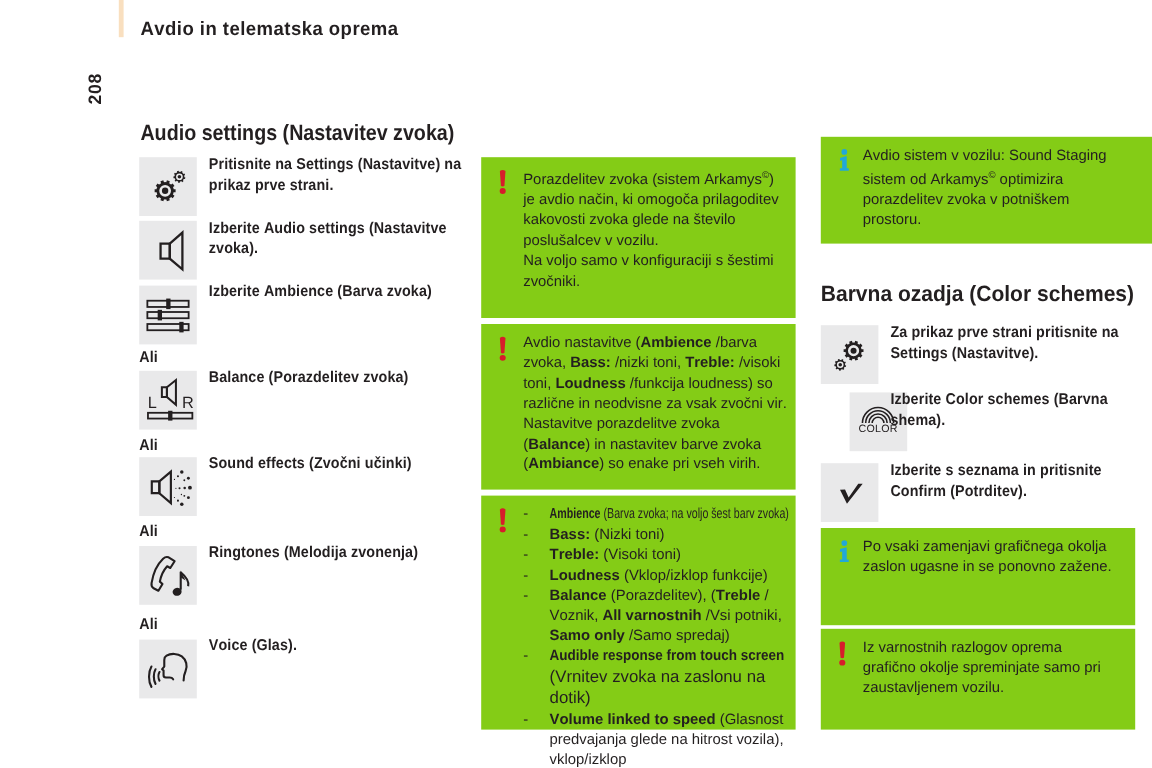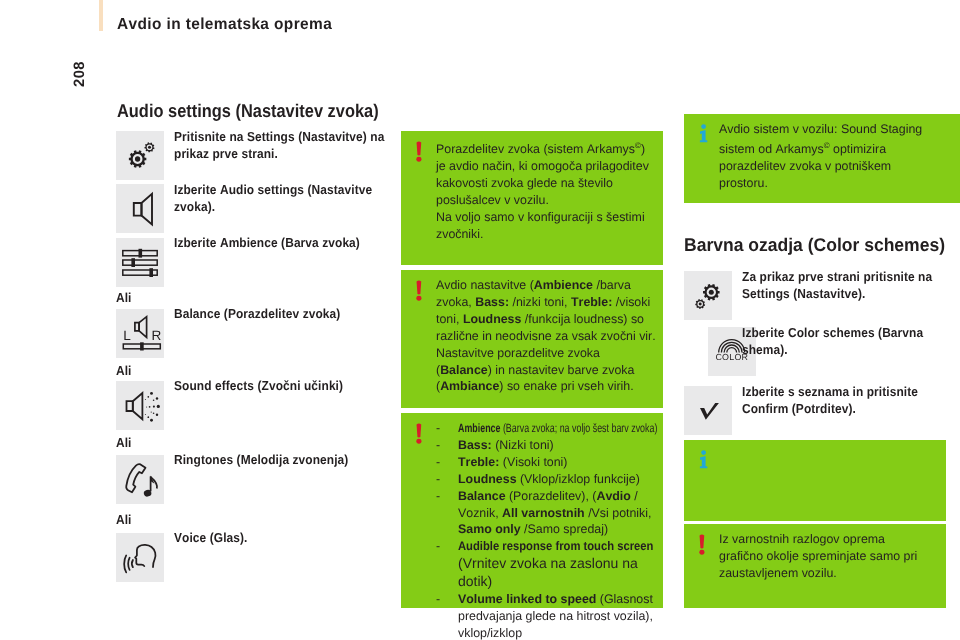--- a/index.html
+++ b/index.html
@@ -177,21 +177,21 @@
           <g fill="#d71d2b">
             <path d="M0.55 1.6 Q2.9 -0.4 5.25 1.6 L4.35 14.1 Q2.9 14.9 1.45 14.1 Z"></path>
             <ellipse cx="2.9" cy="18.2" rx="2.55" ry="2.45"></ellipse>
           </g>
         </svg></span>
     <div class="lst" id="mid3list" style="width:218px;">
         <div class="li"><span class="dash">-</span><span class="cond"><i><b>Ambience</b> (Barva zvoka; na voljo šest barv zvoka)</i></span></div>
         <div class="li"><span class="dash">-</span><b>Bass:</b> (Nizki toni)</div>
         <div class="li"><span class="dash">-</span><b>Treble:</b> (Visoki toni)</div>
         <div class="li"><span class="dash">-</span><b>Loudness</b> (Vklop/izklop funkcije)</div>
-        <div class="li"><span class="dash">-</span><b>Balance</b> (Porazdelitev), (<b>Avdio</b> / Voznik, <b>All varnostnih</b> /Vsi potniki, <b>Samo only</b> /Samo spredaj)</div>
+        <div class="li"><span class="dash">-</span><b>Balance</b> (Porazdelitev), (<b>Treble</b> / Voznik, <b>All varnostnih</b> /Vsi potniki, <b>Samo only</b> /Samo spredaj)</div>
         <div class="li"><span class="dash">-</span><span class="cond2"><b>Audible response from touch screen</b></span> <span class="sm">(Vrnitev zvoka na zaslonu na dotik)</span></div>
         <div class="li"><span class="dash">-</span><b>Volume linked to speed</b> (Glasnost predvajanja glede na hitrost vozila), vklop/izklop</div>
       </div>
   </div>
 
   <div class="note" style="left:641px;top:114px;width:308px;height:89px;padding-left:40px;">
     <span class="mark info"><svg width="10" height="20" viewBox="0 0 10 20">
           <g fill="#21a8d8">
             <circle cx="4.6" cy="2.6" r="2.4"></circle>
             <path d="M1.0 7.6 L5.6 6.3 L6.6 6.3 L6.6 16.2 L8.3 16.2 L8.3 18.3 L0.9 18.3 L0.9 16.2 L2.8 16.2 L2.8 9.5 L1.0 9.9 Z"></path>
@@ -229,20 +229,22 @@
     </div>
   <div class="steplabel" style="left:699px;top:383px;width:226px;">Izberite s seznama in pritisnite Confirm (Potrditev).</div>
 
   <div class="note" style="left:641px;top:440px;width:262px;height:81px;">
     <span class="mark info"><svg width="10" height="20" viewBox="0 0 10 20">
           <g fill="#21a8d8">
             <circle cx="4.6" cy="2.6" r="2.4"></circle>
             <path d="M1.0 7.6 L5.6 6.3 L6.6 6.3 L6.6 16.2 L8.3 16.2 L8.3 18.3 L0.9 18.3 L0.9 16.2 L2.8 16.2 L2.8 9.5 L1.0 9.9 Z"></path>
           </g>
         </svg></span>
+    <div class="nbody" style="width:226px;">Po vsaki zamenjavi grafičnega okolja
+zaslon ugasne in se ponovno zažene.</div>
   </div>
 
   <div class="note" style="left:641px;top:524px;width:262px;height:84px;">
     <span class="mark warn"><svg width="8" height="21" viewBox="0 0 8 21">
           <g fill="#d71d2b">
             <path d="M0.55 1.6 Q2.9 -0.4 5.25 1.6 L4.35 14.1 Q2.9 14.9 1.45 14.1 Z"></path>
             <ellipse cx="2.9" cy="18.2" rx="2.55" ry="2.45"></ellipse>
           </g>
         </svg></span>
     <div class="nbody" style="width:226px;">Iz varnostnih razlogov oprema

